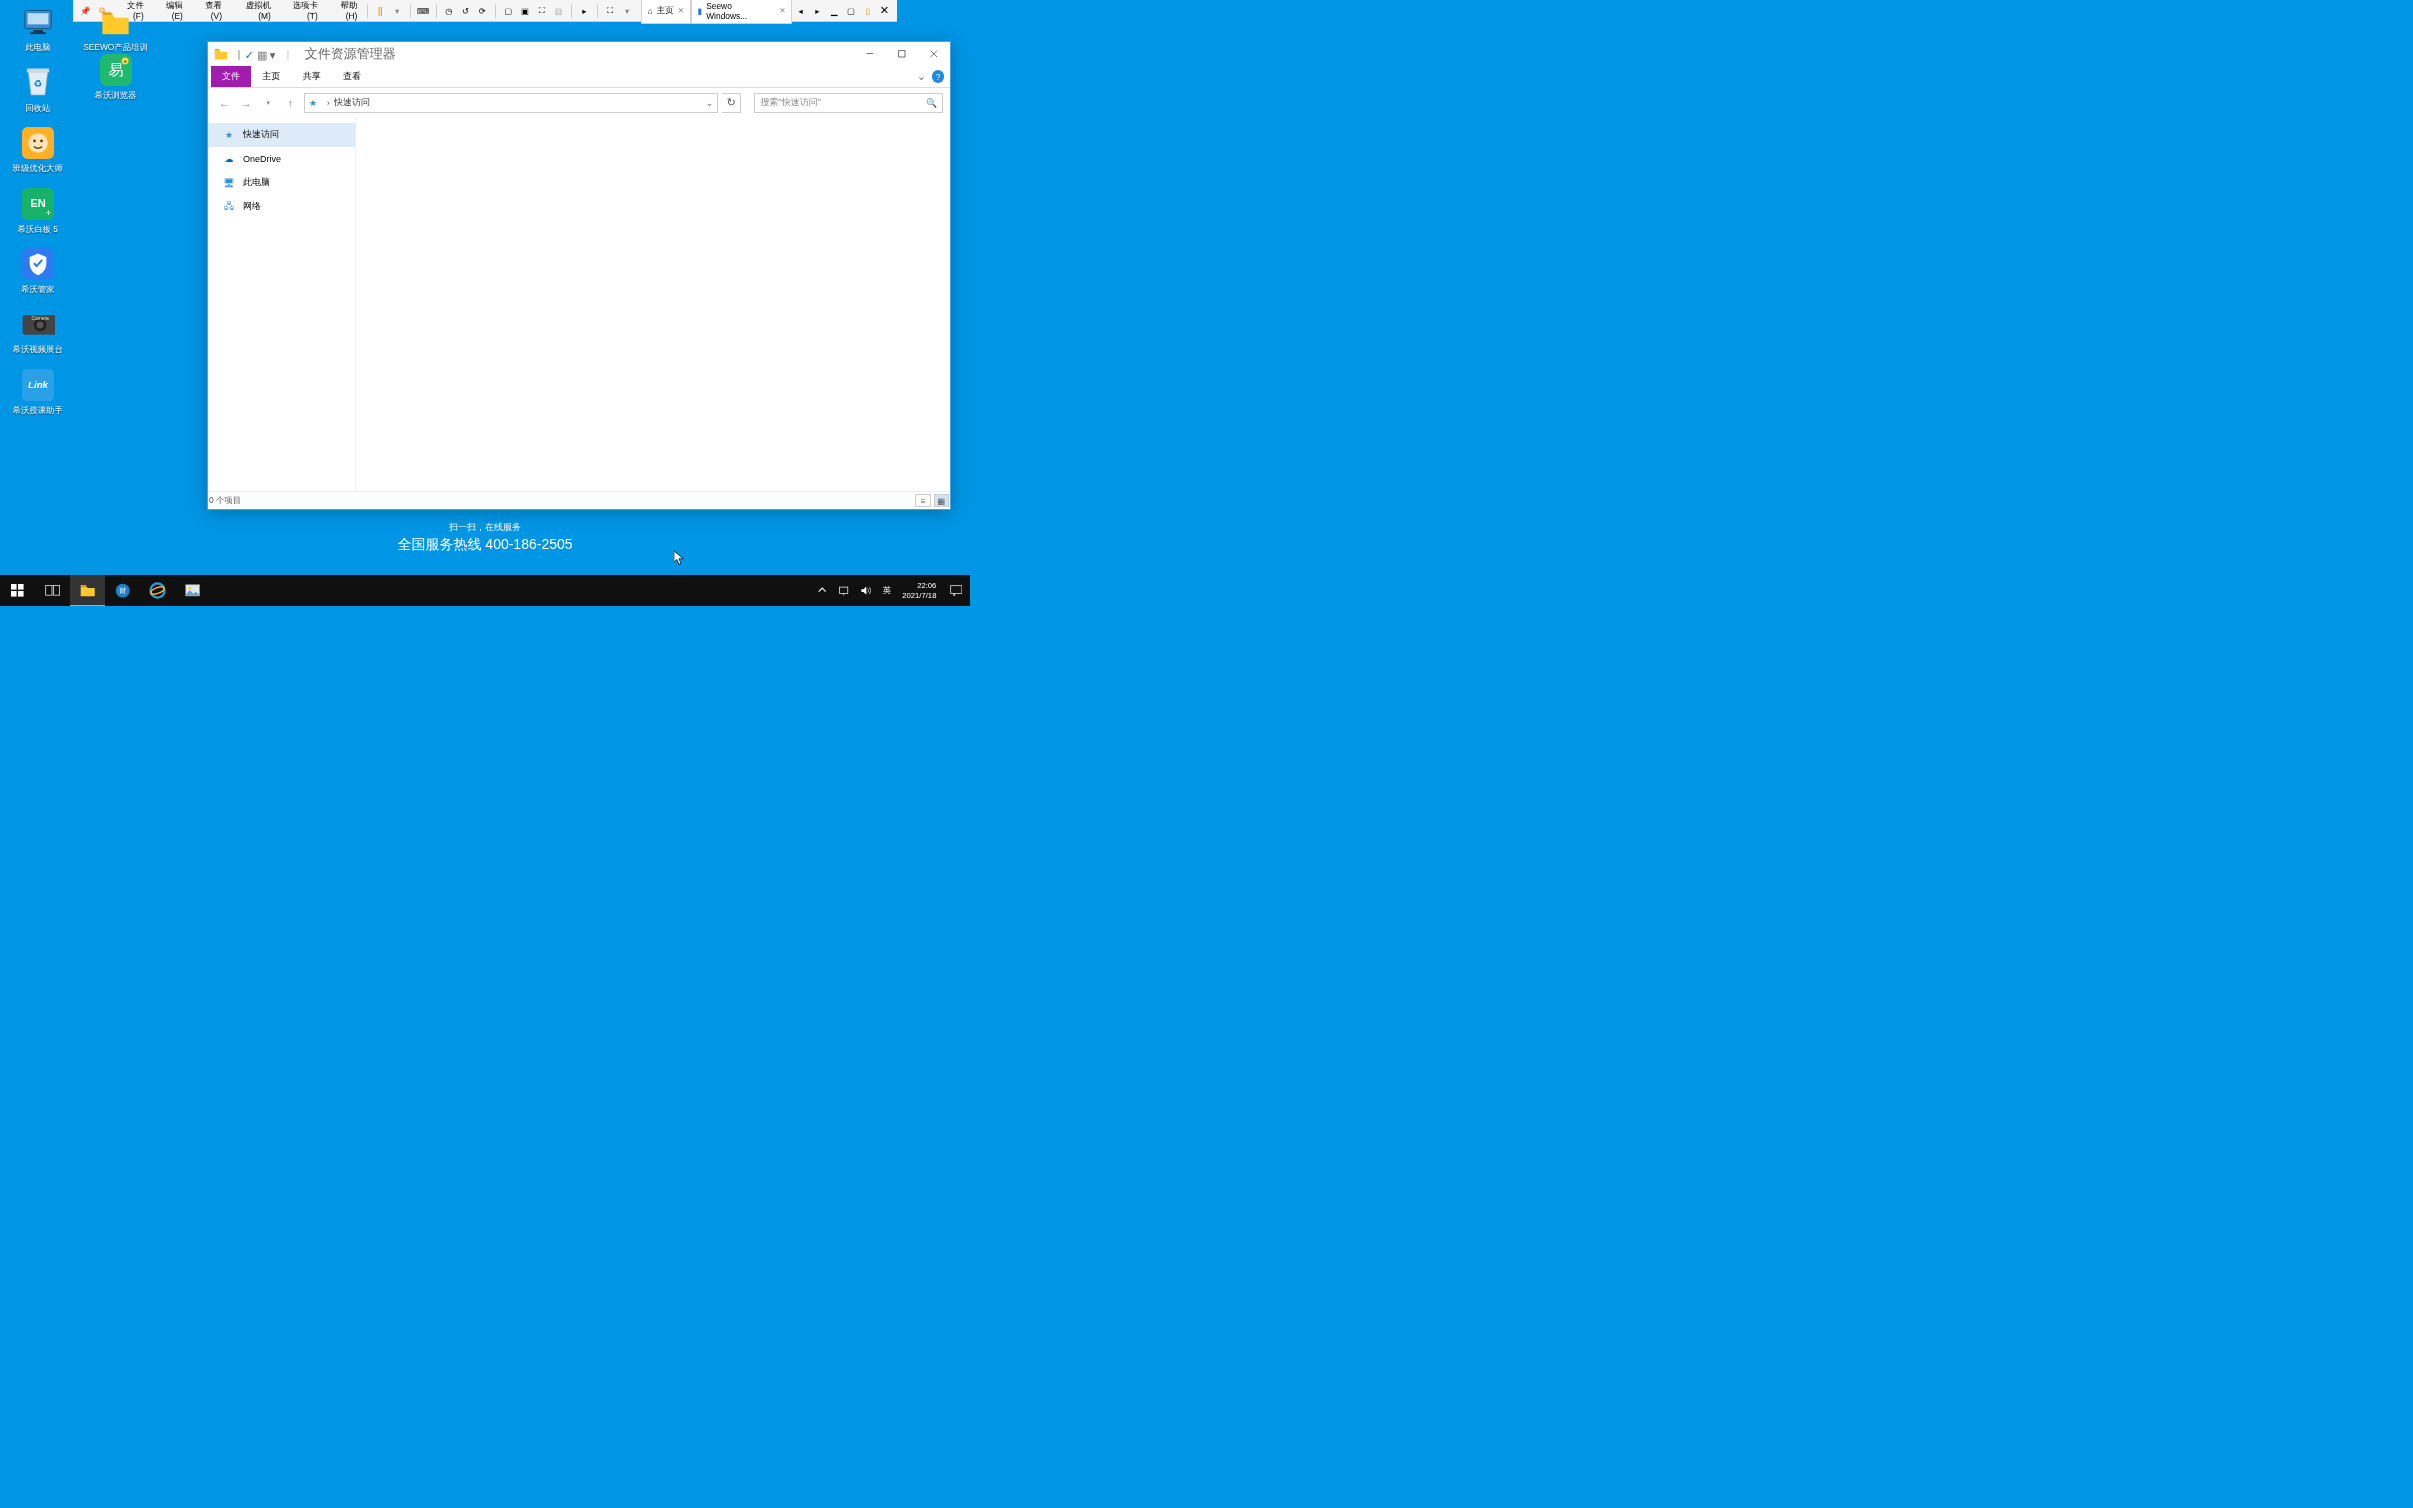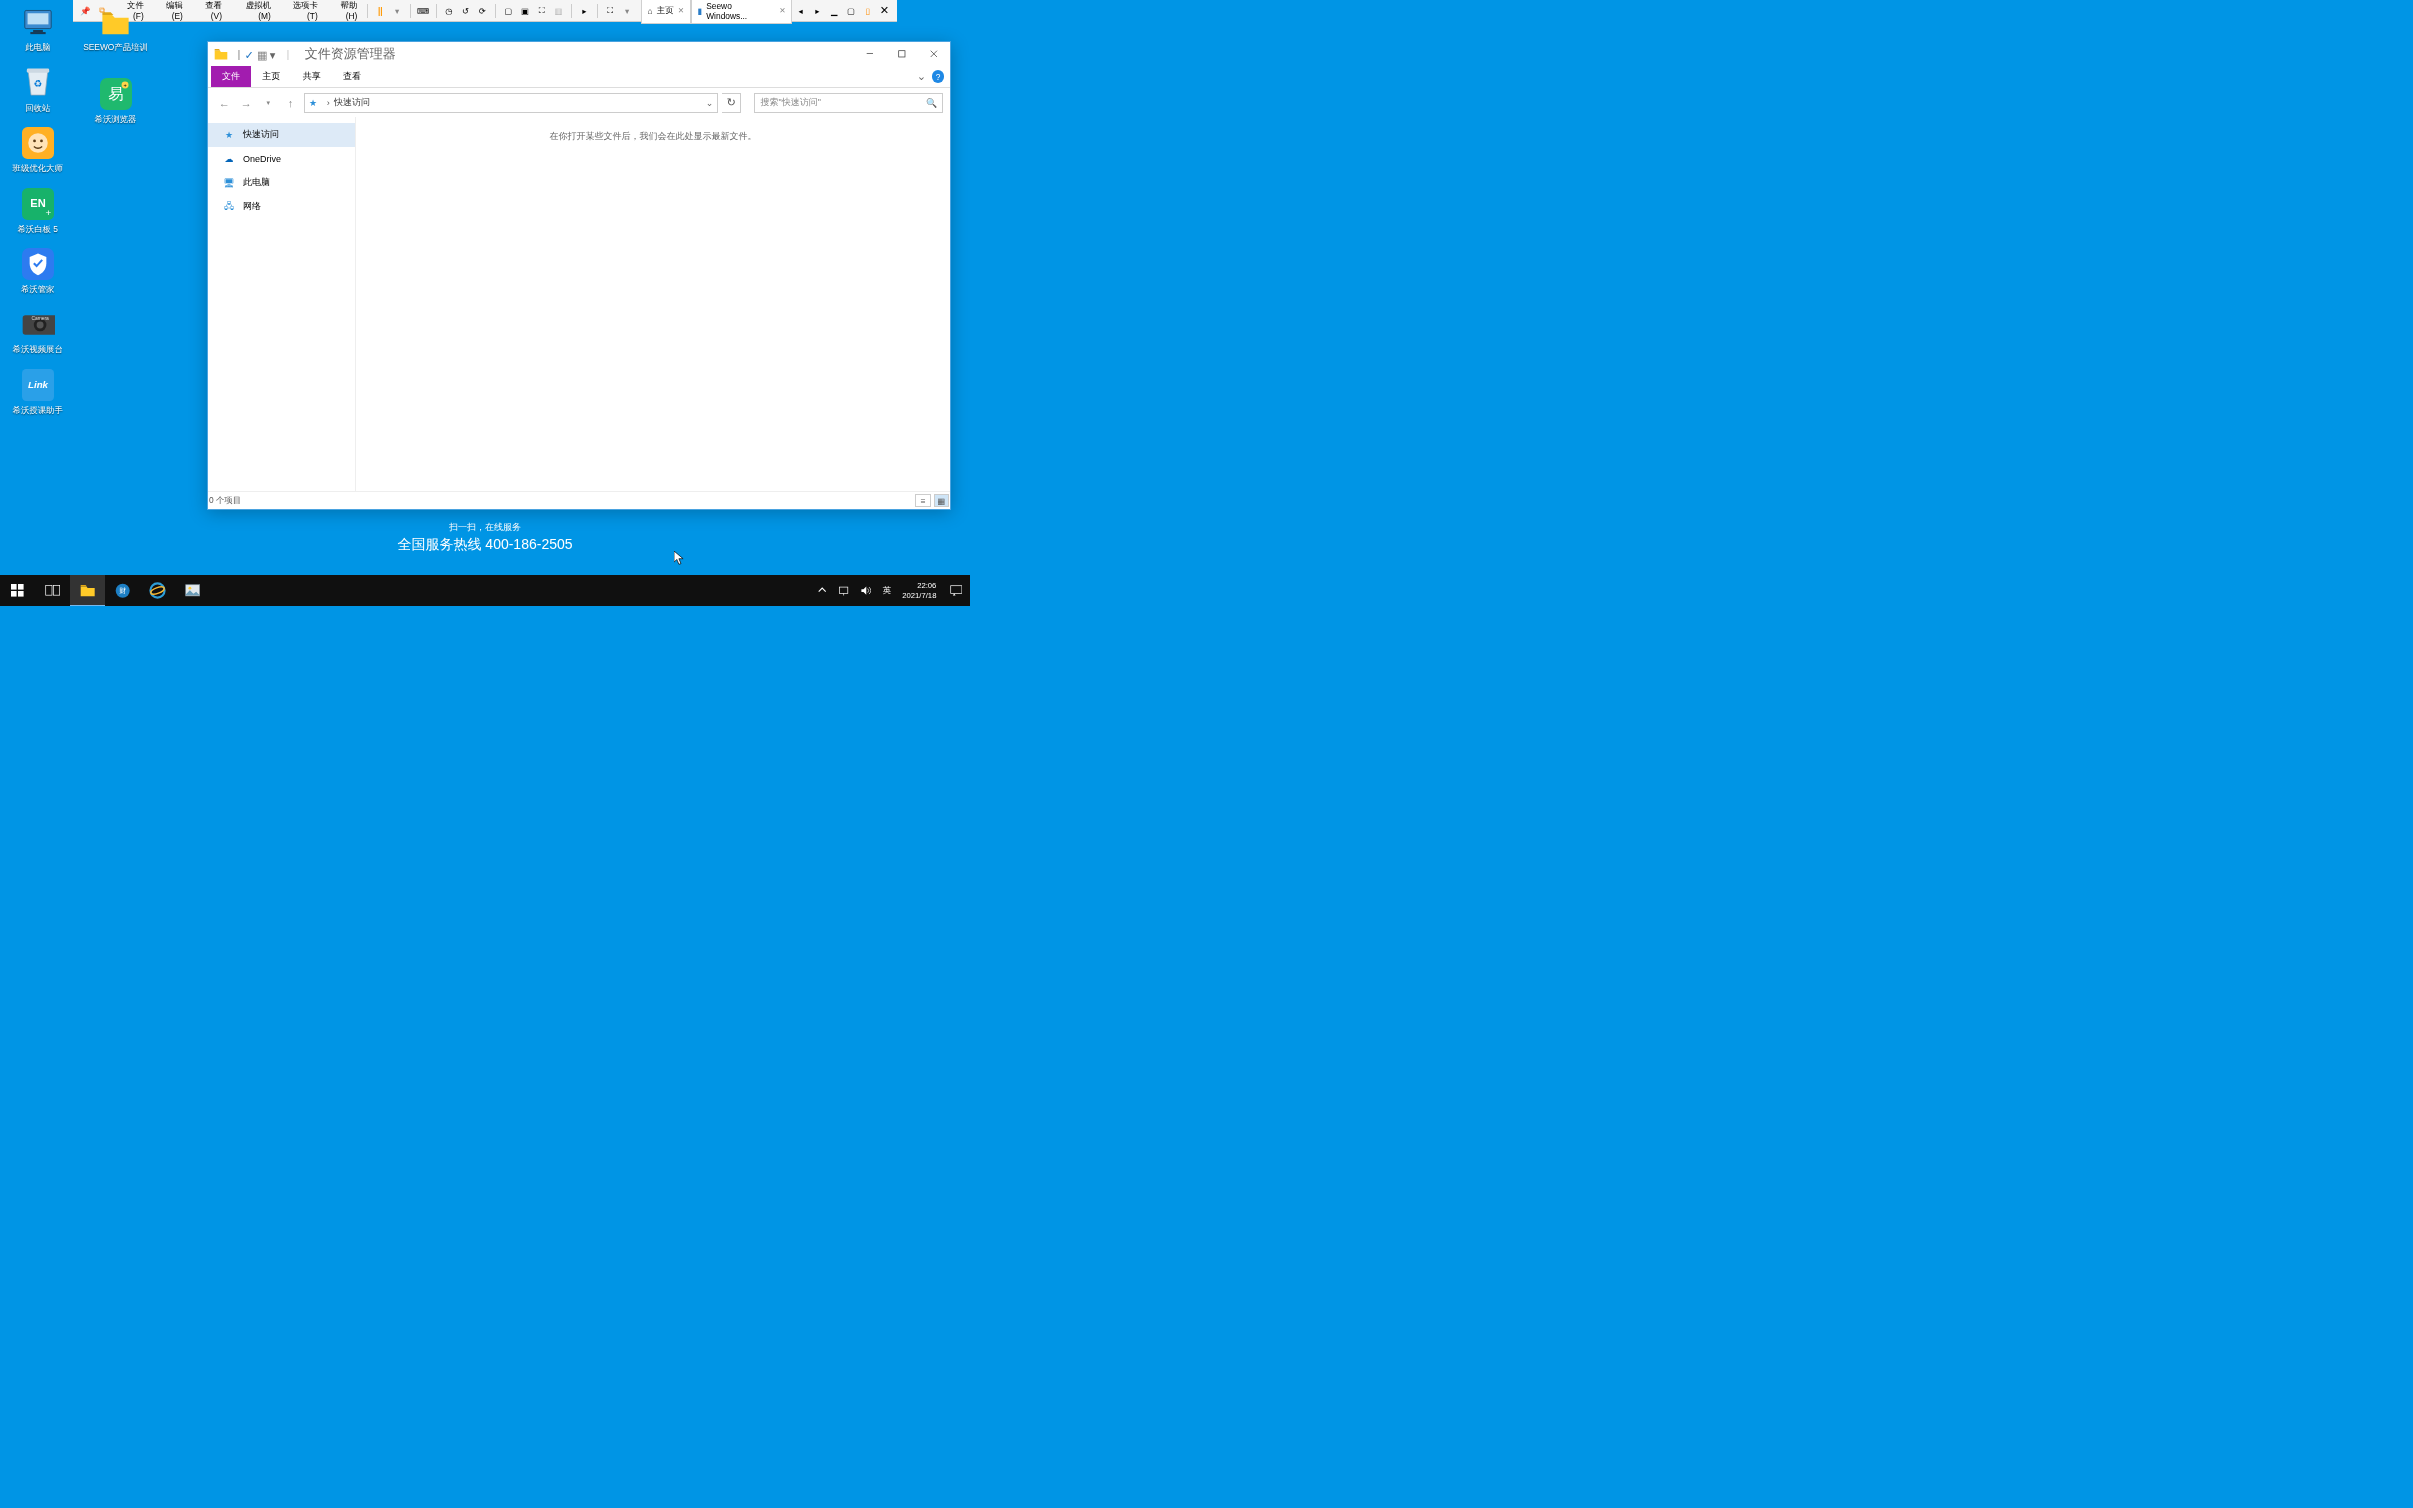--- a/index.html
+++ b/index.html
@@ -13,21 +13,21 @@
     .vmware-toolbar .tb-icon { width: 12.6px; height: 12.6px; display: inline-flex; align-items: center; justify-content: center; }
     .vmware-tabs { display: flex; margin-left: 5.6px; }
     .vm-tab { background: #fff; border: 0.7px solid #d0d0d0; padding: 2.1px 5.6px; display: flex; align-items: center; gap: 4.2px; font-size: 8.4px; }
     .vm-tab .close-x { color: #888; font-size: 7.7px; }
 
     
     .desktop-icons { position: absolute; top: 5.6px; left: 4.2px; display: flex; flex-direction: column; gap: 12.6px; }
     .desktop-icon { width: 67px; display: flex; flex-direction: column; align-items: center; cursor: pointer; text-align: center; }
     .desktop-icon .ic { width: 34px; height: 34px; display: flex; align-items: center; justify-content: center; }
     .desktop-icon .lbl { color: #fff; font-size: 8.4px; margin-top: 2.8px; text-shadow: 0 0.7px 1.4px rgba(0,0,0,0.6); }
-    .icons-col-2 { position: absolute; top: 5.6px; left: 82px; display: flex; flex-direction: column; gap: 24px; }
+    .icons-col-2 { position: absolute; top: 5.6px; left: 82px; display: flex; flex-direction: column; gap: 0; }
 
     
     .explorer { position: absolute; top: 41px; left: 207px; width: 744px; height: 469px; background: #fff; border: 0.7px solid #4aa3e0; box-shadow: 0 2.8px 17px rgba(0,0,0,.25); display: flex; flex-direction: column; }
     .explorer-titlebar { height: 24px; display: flex; align-items: center; padding-left: 5.6px; }
     .explorer-titlebar .folder-glyph { width: 14px; height: 14px; margin-right: 5.6px; }
     .explorer-titlebar .qat { width: 9.8px; height: 9.8px; margin-right: 2.8px; }
     .explorer-titlebar .title-text { color: #666; font-size: 13px; margin-left: 11.2px; }
     .explorer-titlebar .spacer { flex: 1; }
     .explorer-titlebar .win-btn { width: 32px; height: 21px; display: flex; align-items: center; justify-content: center; cursor: pointer; }
 
@@ -305,23 +305,20 @@
       </div>
       <div class="nav-item">
         <span class="ic" style="color:#2c8fd8;">🖥</span>
         <span>此电脑</span>
       </div>
       <div class="nav-item">
         <span class="ic" style="color:#2c8fd8;">🖧</span>
         <span>网络</span>
       </div>
     </div>
-    <div class="content">
-      <div>在你打开某些文件后，我们会在此处显示最新文件。</div>
-    </div>
   </div>
 
   <div class="statusbar">
     <span>0 个项目</span>
     <div class="views">
       <div class="view-btn">≡</div>
       <div class="view-btn active">▦</div>
     </div>
   </div>
 </div>

